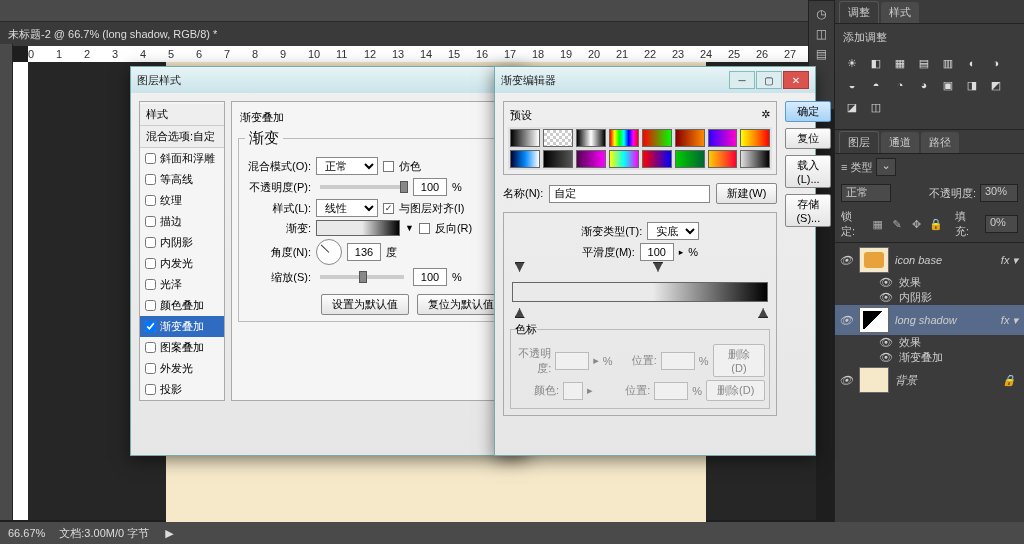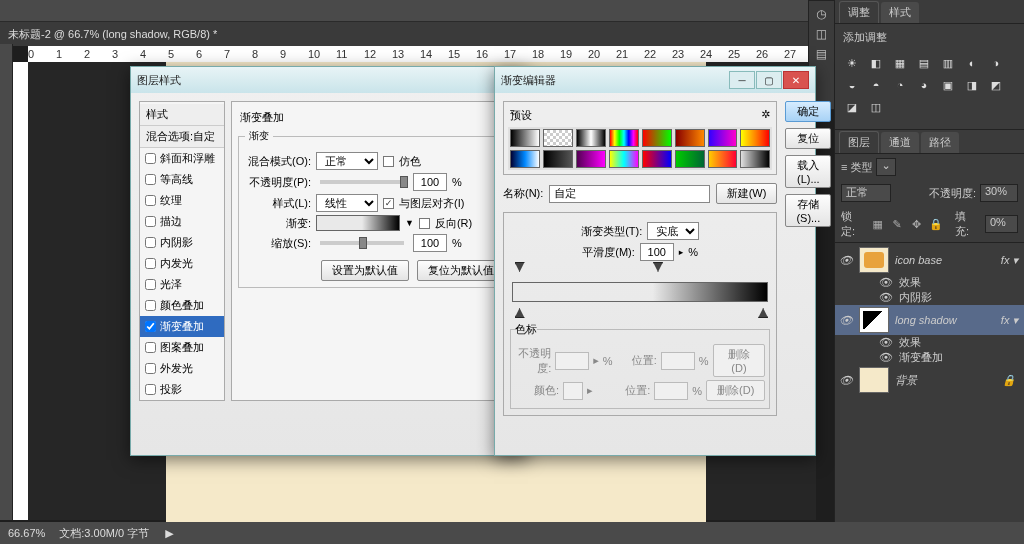--- a/index.html
+++ b/index.html
@@ -50,21 +50,21 @@
 .dlg .body{padding:8px;display:flex;gap:6px}
 
 #dlg-ls{left:130px;top:66px;width:398px;height:390px}
 .ls-left{width:86px;border:1px solid #aaa;background:#f5f5f5;padding-top:2px}
 .ls-left .hdr{padding:3px 6px;font-size:11px;border-bottom:1px solid #ccc;background:#eee}
 .ls-left .opt{display:flex;align-items:center;gap:4px;padding:3px 5px;font-size:11px;cursor:pointer}
 .ls-left .opt input{width:11px;height:11px}
 .ls-left .opt.active{background:#2f6bc0;color:#fff}
 .ls-right{flex:1;border:1px solid #aaa;background:#f5f5f5;padding:6px;position:relative}
 .ls-right fieldset{border:1px solid #bbb;padding:6px;margin-top:4px}
-.ls-right legend{font-size:10px;padding:0 4px}
+.ls-right legend{font-size:15px;padding:0 4px}
 .frow{display:flex;align-items:center;gap:5px;margin:3px 0;font-size:11px}
 .frow label{width:66px;text-align:right}
 .combo{border:1px solid #888;background:#fff;height:18px;padding:0 4px;min-width:62px;font-size:11px}
 .num{width:34px;height:18px;border:1px solid #888;background:#fff;text-align:center;font-size:11px}
 .slider{flex:1;height:4px;background:#ccc;position:relative;margin:0 4px;max-width:84px}
 .slider .th{position:absolute;top:-4px;width:8px;height:12px;background:#888;border:1px solid #555}
 .grad-sw{width:84px;height:16px;border:1px solid #666;background:linear-gradient(90deg,rgba(0,0,0,.05) 0%,rgba(0,0,0,.05) 55%,#000 100%);position:relative;cursor:pointer}
 .grad-sw::before{content:"";position:absolute;inset:0;background:repeating-conic-gradient(#ccc 0 25%,#fff 0 50%) 0 0/8px 8px;z-index:-1}
 .angle{width:26px;height:26px;border:1px solid #888;border-radius:50%;position:relative;background:#fff}
 .angle::after{content:"";position:absolute;left:50%;top:50%;width:11px;height:1px;background:#333;transform-origin:left;transform:rotate(-136deg)}
@@ -327,20 +327,26 @@
           <span>与图层对齐(I)</span>
         </div>
         <div class="frow">
           <label>渐变:</label>
           <div class="grad-sw"></div>
             <span style="font-size:9px">▼</span>
           <span class="ck"></span>
           <span>反向(R)</span>
         </div>
         <div class="frow">
+          <label>角度(N):</label>
+          <div class="angle"></div>
+          <input class="num" value="136" style="">
+          <span>度</span>
+        </div>
+        <div class="frow">
           <label>缩放(S):</label>
           <div class="slider">
               <div class="th" style="left:46%"></div>
             </div>
           <input class="num" value="100" style="">
           <span>%</span>
         </div>
         <div class="ls-actions">
           <button class="pbtn">设置为默认值</button>
           <button class="pbtn">复位为默认值</button>

